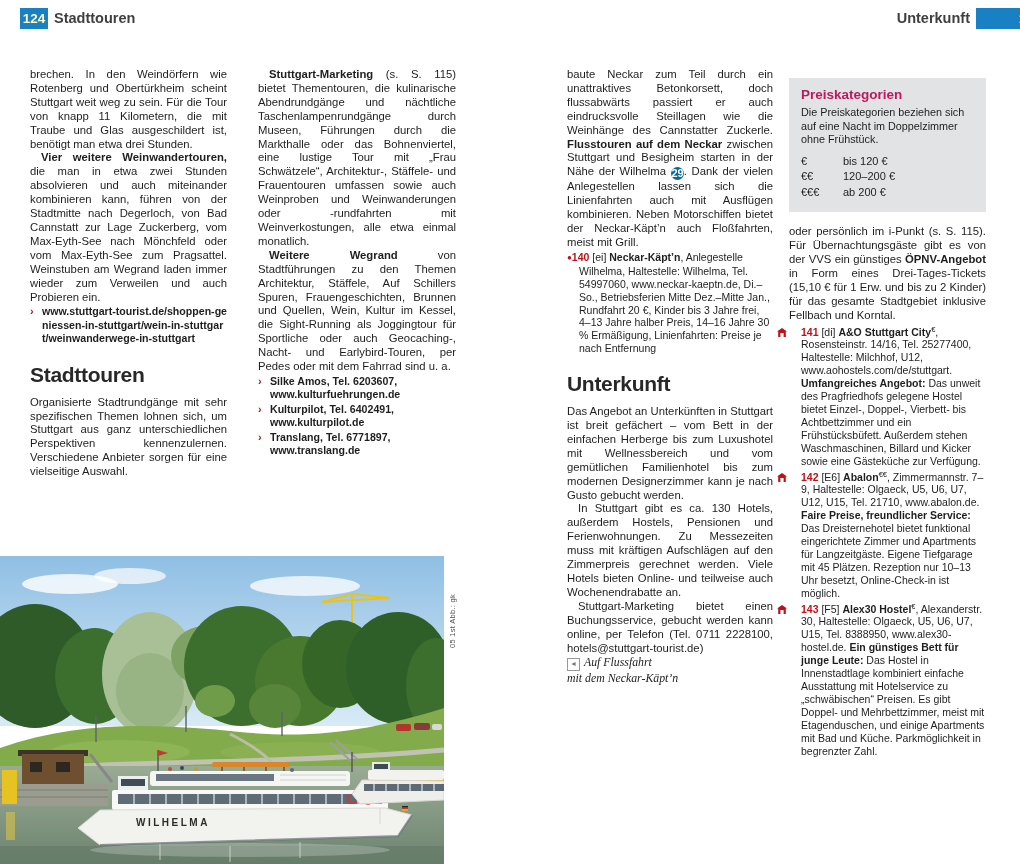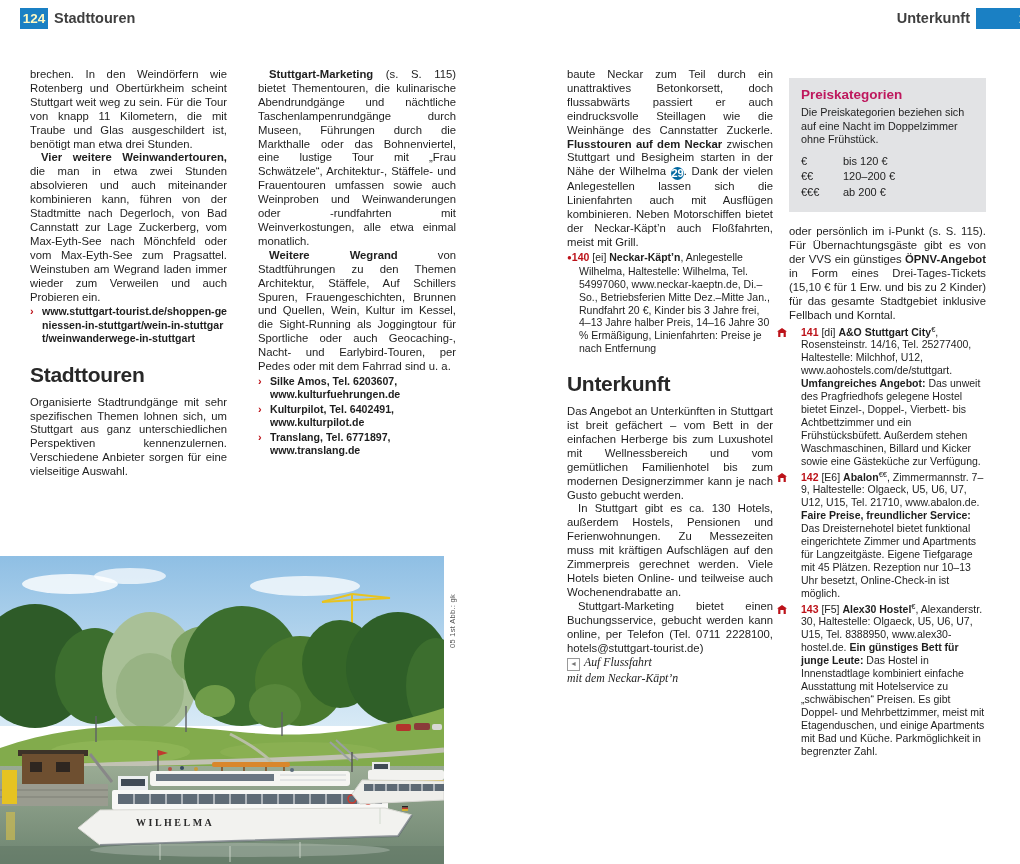--- a/index.html
+++ b/index.html
@@ -42,21 +42,21 @@
   .pricebox .pbody{font-size:10.8px;line-height:13.6px;margin-bottom:7px;}
   .pricerow{display:flex;font-size:11px;line-height:15.5px;}
   .pricerow .code{width:42px;}
   
   .caption{font-family:"Liberation Serif",serif;font-style:italic;
            font-size:11.8px;line-height:15px;text-align:left;color:#222;}
   .capicon{display:inline-block;width:11px;height:11px;border:1px solid #999;color:#777;
            font-size:7px;line-height:11px;text-align:center;font-style:normal;margin-right:4px;
            vertical-align:0px;}
   
-  .photo{position:absolute;left:0;top:556px;width:444px;height:308px;font-family:Liberation Serif, serif;}
+  .photo{position:absolute;left:0;top:556px;width:444px;height:308px;}
   .credit{position:absolute;left:448px;top:558px;height:90px;font-size:7.5px;color:#555;
           writing-mode:vertical-rl;transform:rotate(180deg);letter-spacing:.3px;}
 </style>
 </head>
 <body>
 
 <div class="page">
 
   <div class="badge bl">124</div>
   <div class="htitle hl">Stadttouren</div>

